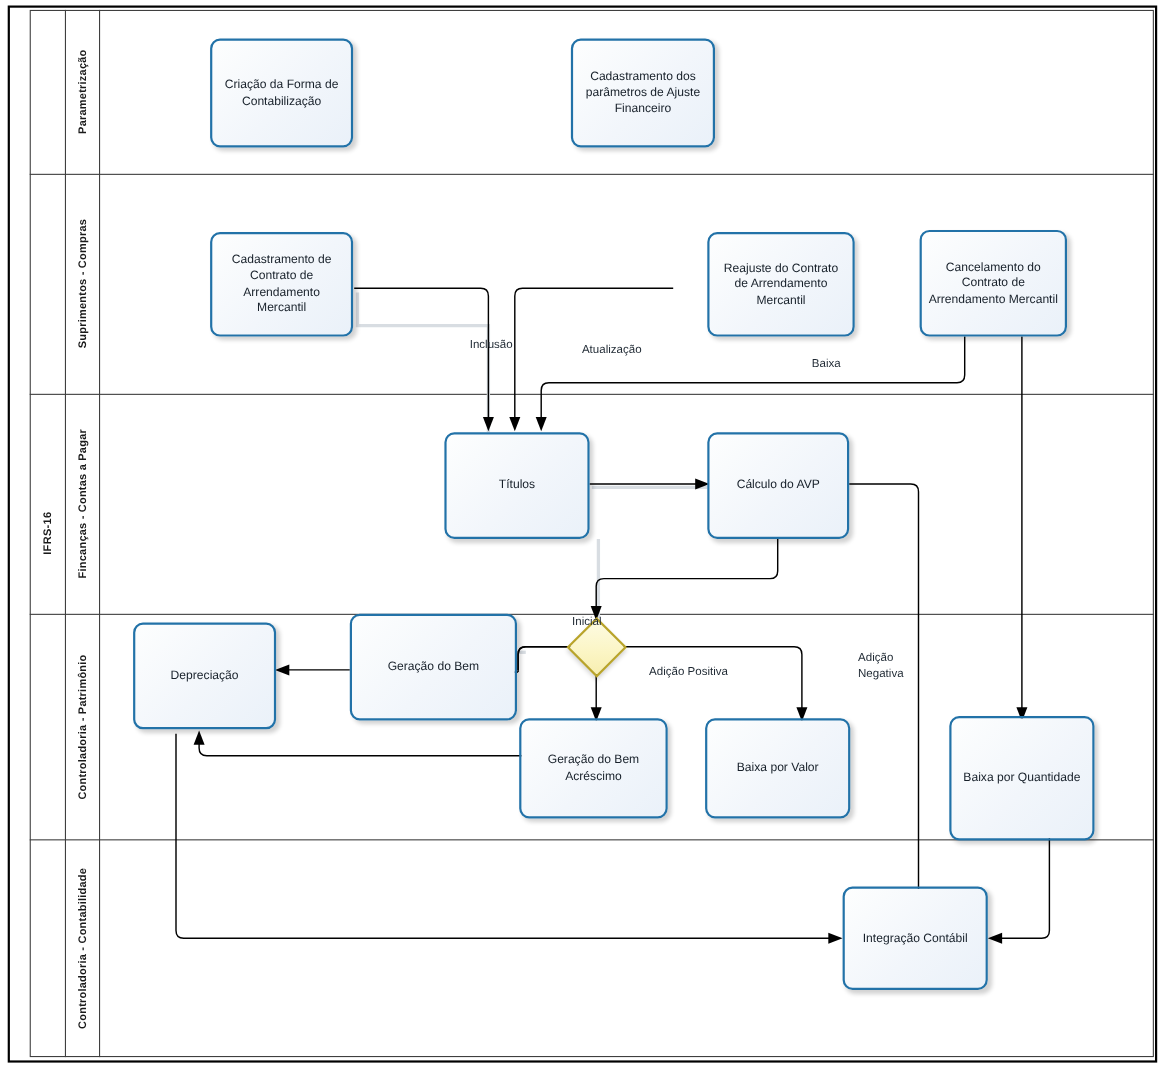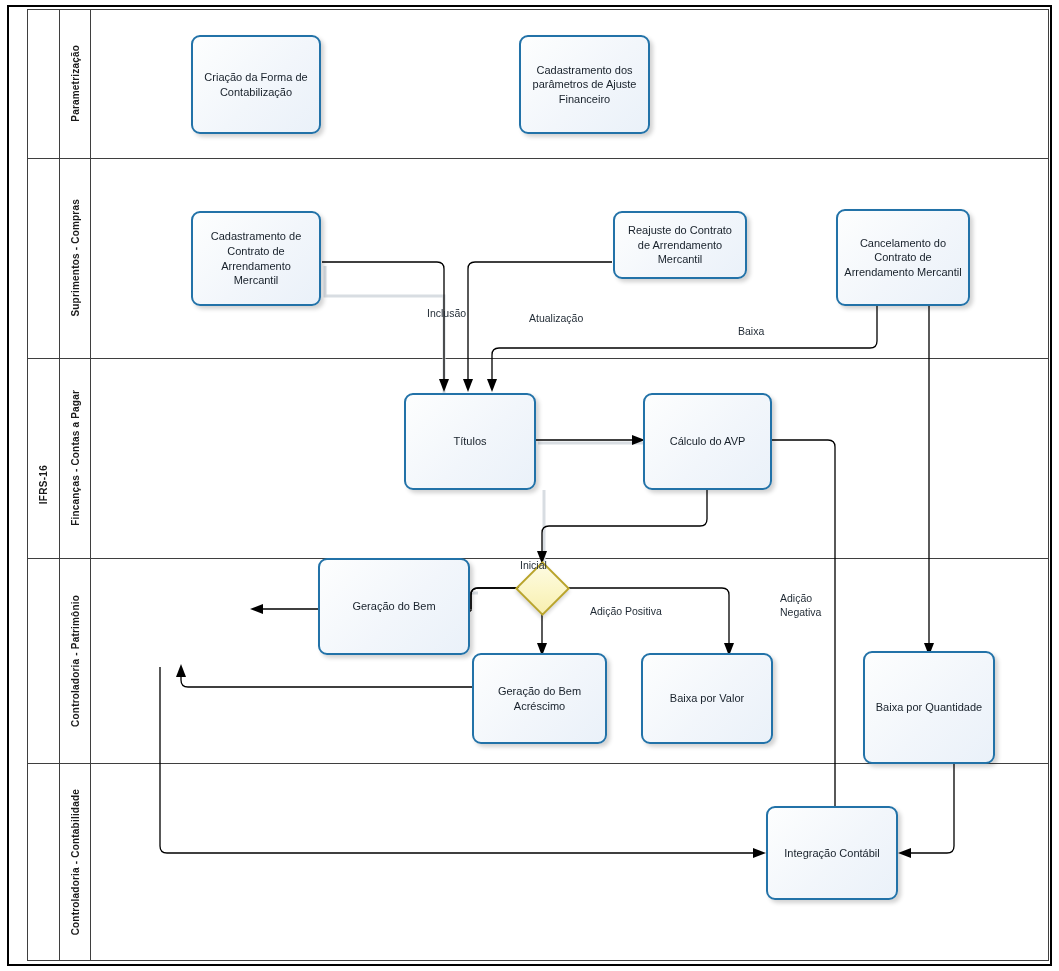--- a/index.html
+++ b/index.html
@@ -134,34 +134,37 @@
   <div class="node" style="left:191px;top:35px;width:130px;height:99px">
     <span>Criação da Forma de Contabilização</span>
   </div>
   <div class="node" style="left:519px;top:35px;width:131px;height:99px">
     <span>Cadastramento dos parâmetros de Ajuste Financeiro</span>
   </div>
 
   <div class="node" style="left:191px;top:211px;width:130px;height:95px">
     <span>Cadastramento de Contrato de Arrendamento Mercantil</span>
   </div>
-  <div class="node" style="left:613px;top:211px;width:134px;height:68px">
+  <div class="node" style="left:643px;top:211px;width:134px;height:95px">
     <span>Reajuste do Contrato de Arrendamento Mercantil</span>
   </div>
   <div class="node" style="left:836px;top:209px;width:134px;height:97px">
     <span>Cancelamento do Contrato de Arrendamento Mercantil</span>
   </div>
 
   <div class="node" style="left:404px;top:393px;width:132px;height:97px">
     <span>Títulos</span>
   </div>
   <div class="node" style="left:643px;top:393px;width:129px;height:97px">
     <span>Cálculo do AVP</span>
   </div>
 
+  <div class="node" style="left:121px;top:566px;width:130px;height:97px">
+    <span>Depreciação</span>
+  </div>
   <div class="node" style="left:318px;top:558px;width:152px;height:97px">
     <span>Geração do Bem</span>
   </div>
   <div class="node" style="left:472px;top:653px;width:135px;height:91px">
     <span>Geração do Bem Acréscimo</span>
   </div>
   <div class="node" style="left:641px;top:653px;width:132px;height:91px">
     <span>Baixa por Valor</span>
   </div>
   <div class="node" style="left:863px;top:651px;width:132px;height:113px">

